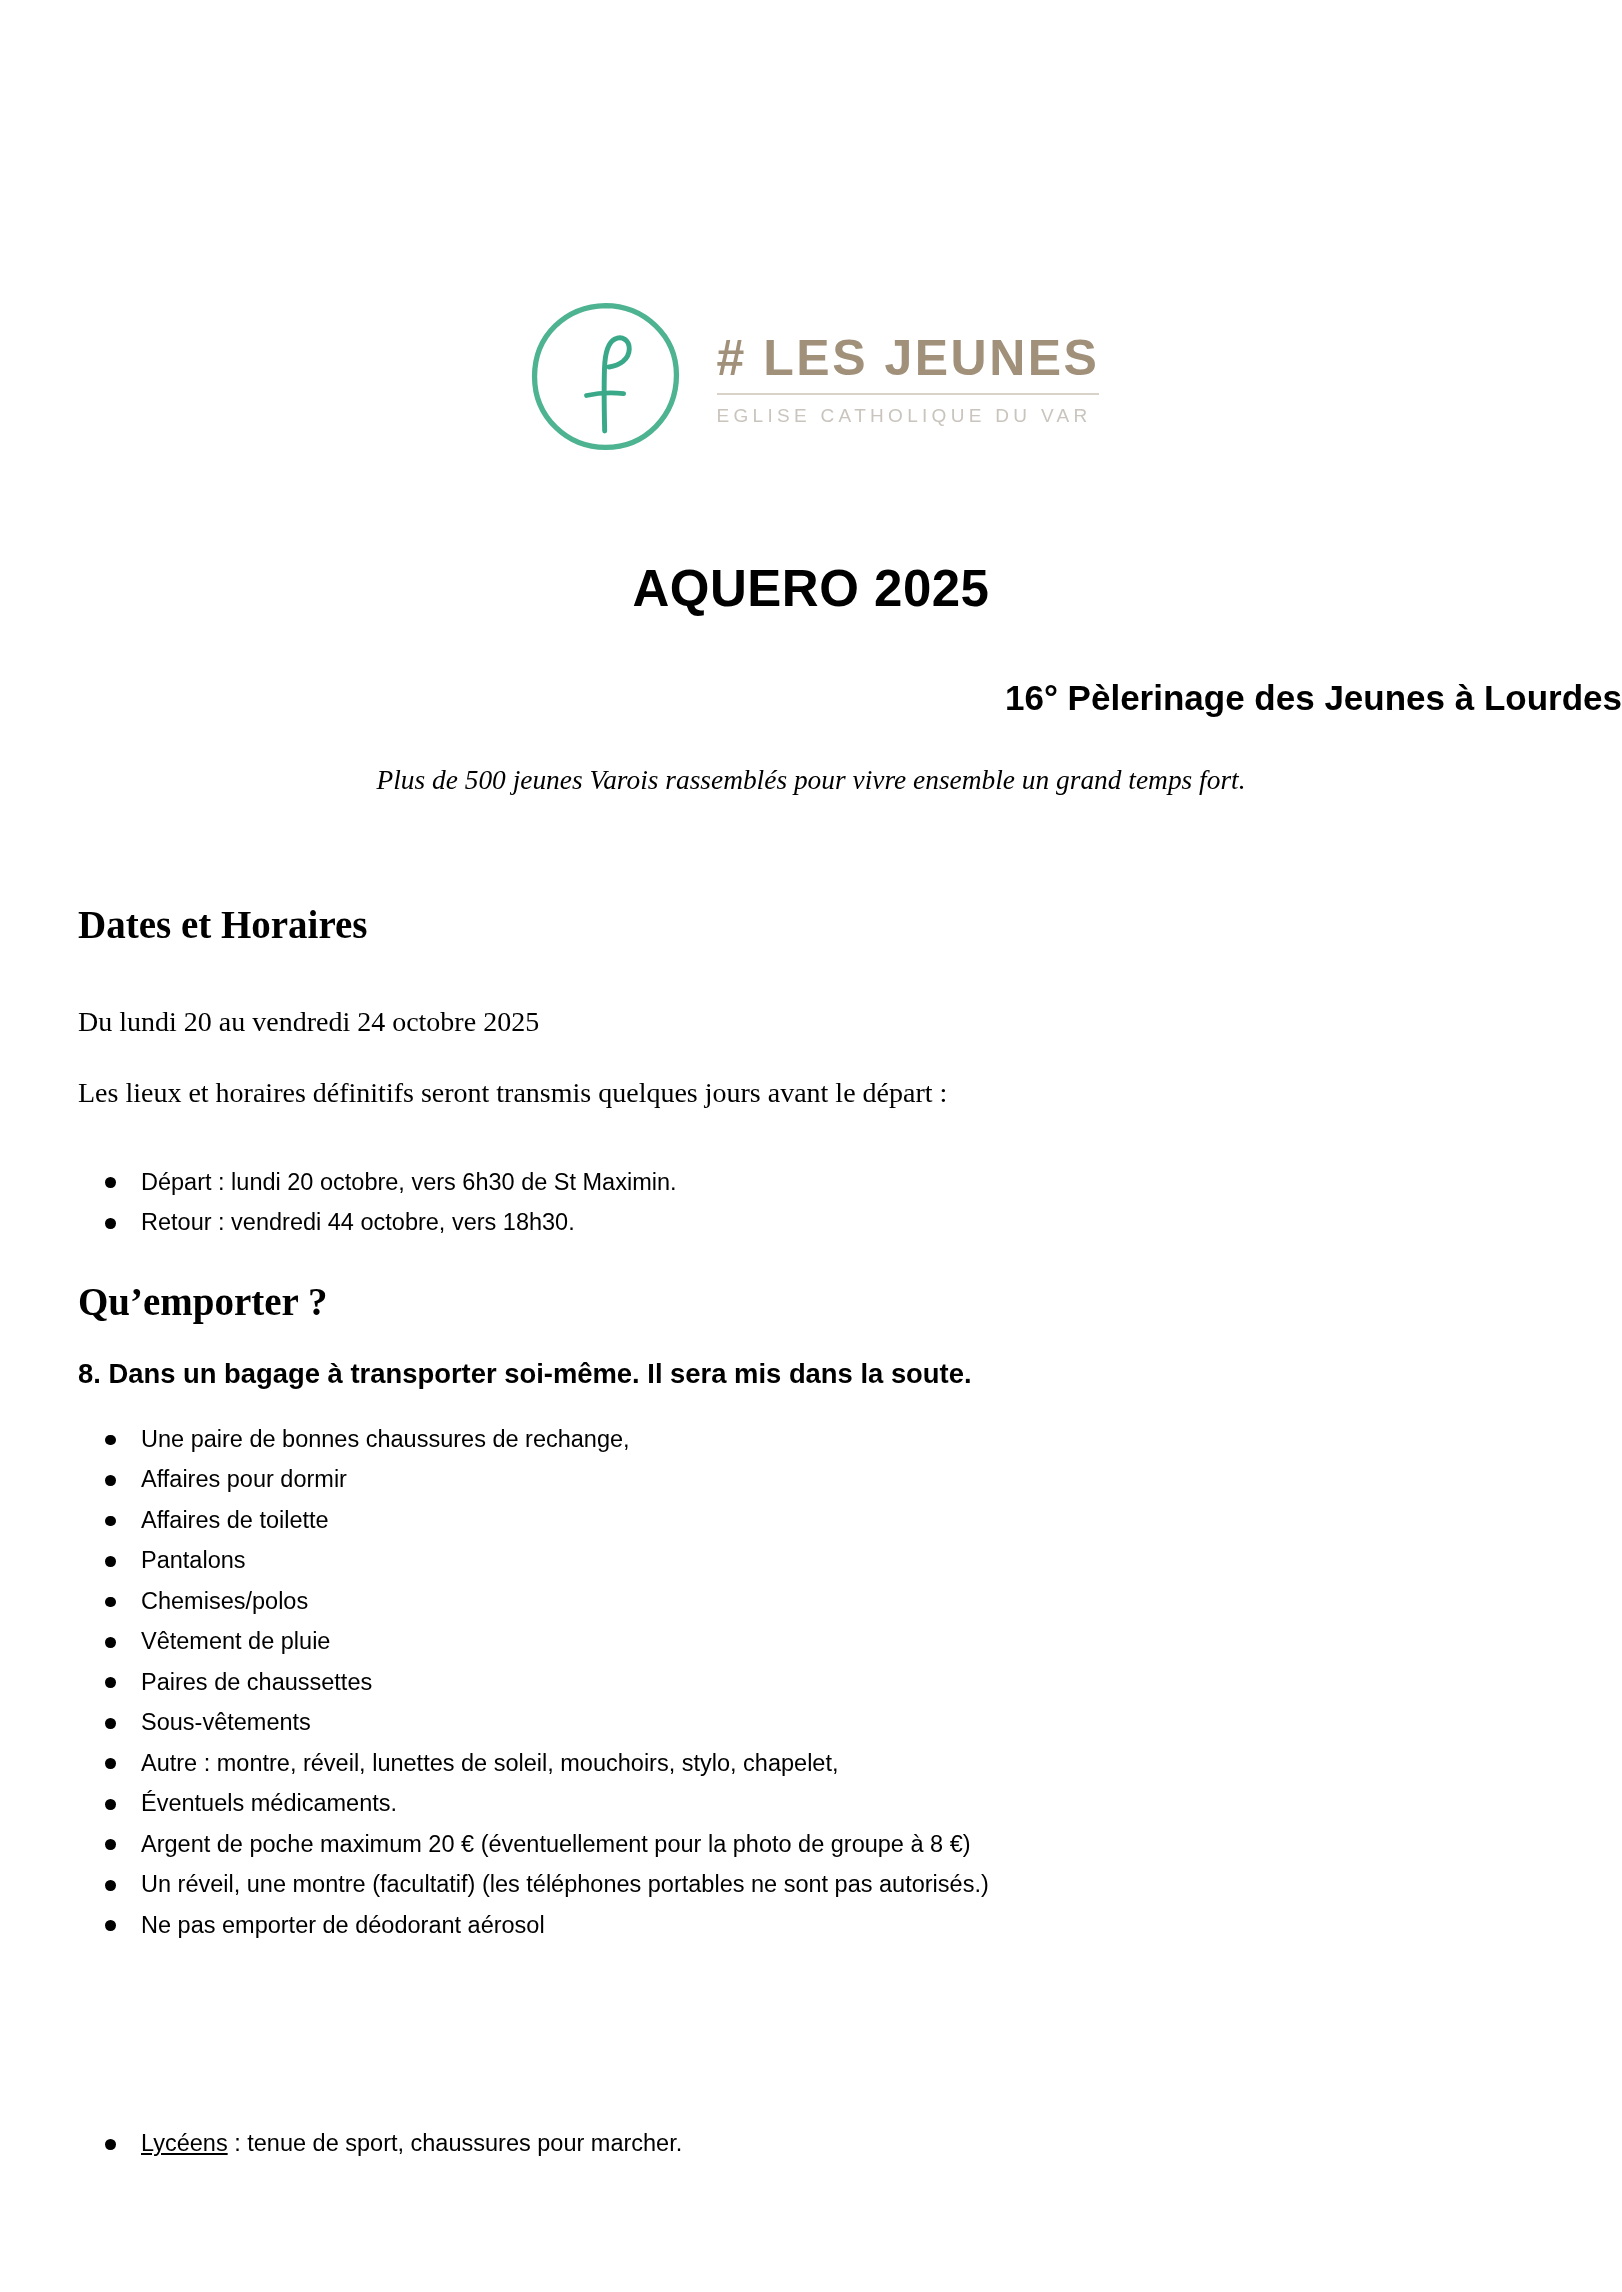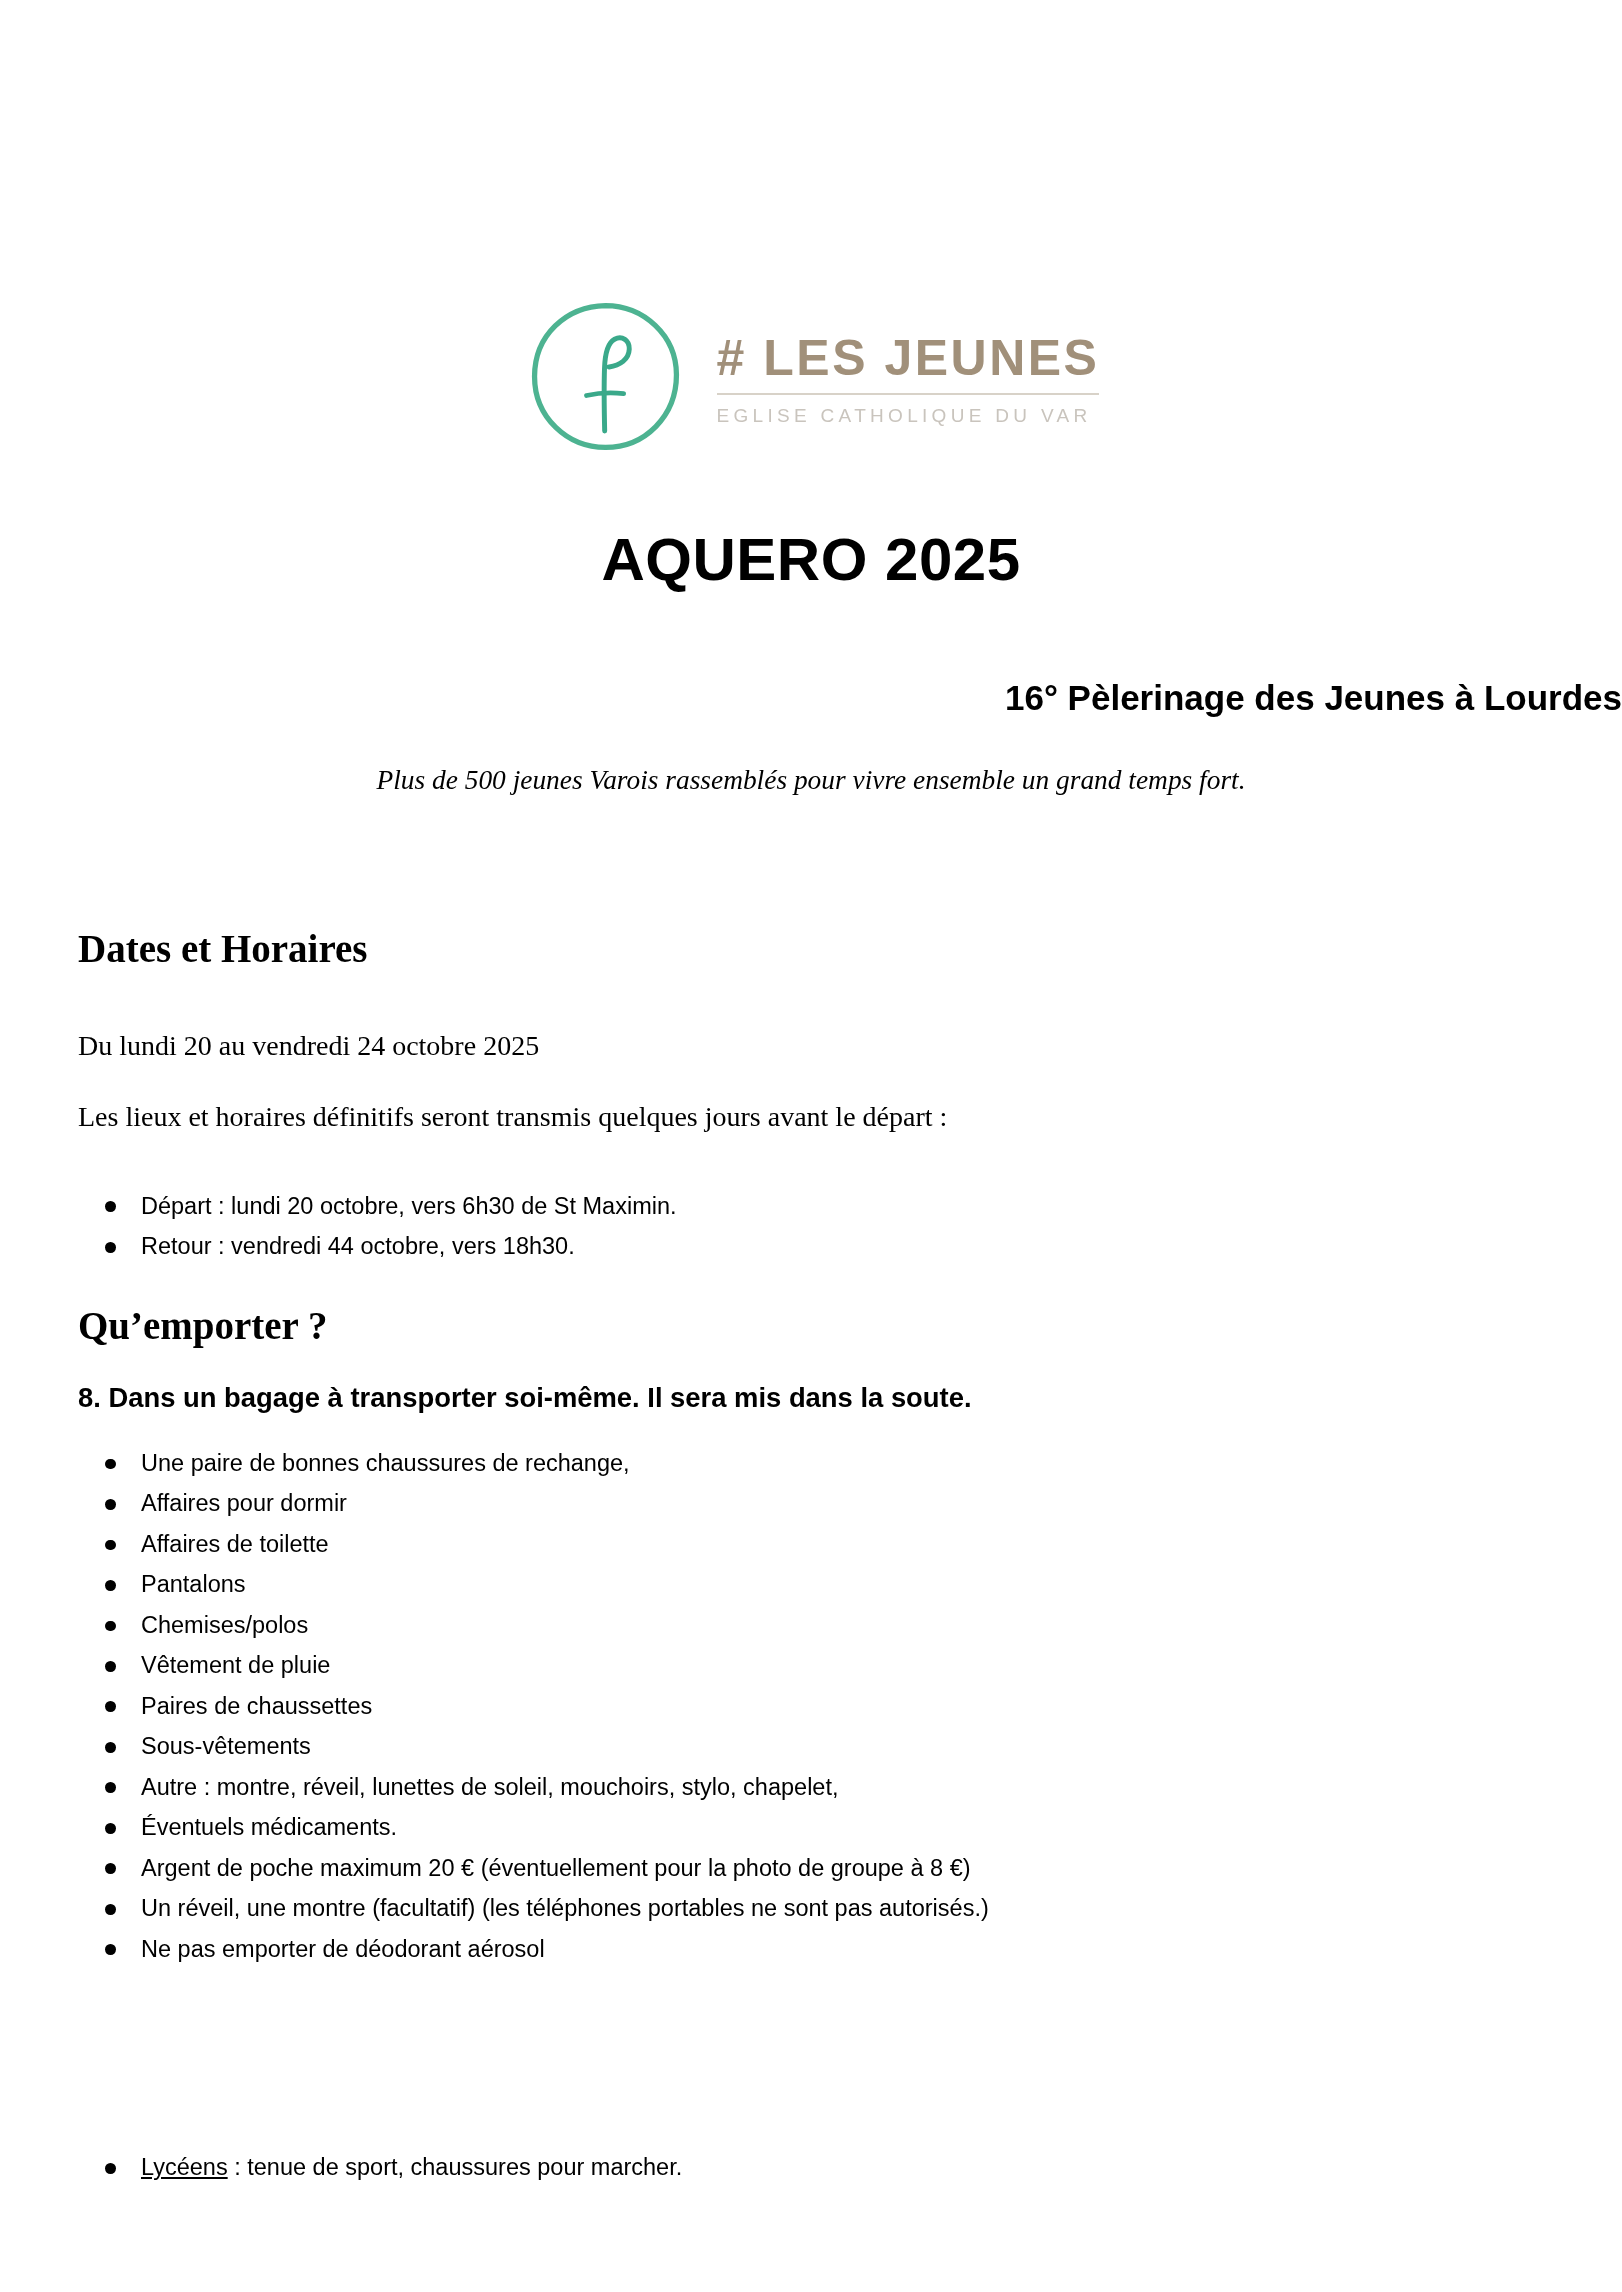--- a/index.html
+++ b/index.html
@@ -63,25 +63,25 @@
     letter-spacing: 4.3px;
     color: #c9c4bd;
     white-space: nowrap;
   }
 
   
   .doc-title {
     position: absolute;
     left: 0;
     right: 0;
-    top: 527px;
+    top: 561px;
     text-align: center;
     font-family: "Liberation Sans", sans-serif;
     font-weight: bold;
-    font-size: 60px;
+    font-size: 51px;
     letter-spacing: 0.5px;
     color: #000000;
     line-height: 1.1;
   }
   .doc-subtitle {
     position: absolute;
     left: 0;
     right: 0;
     top: 677px;
     text-align: right;
@@ -103,21 +103,20 @@
     color: #000000;
     line-height: 1.25;
   }
 
   
   .content {
     position: absolute;
     left: 78px;
     right: 78px;
     top: 902px;
-    margin-top: 24px;
   }
   h2.section-head {
     font-family: "Liberation Serif", serif;
     font-weight: bold;
     font-size: 39px;
     color: #000000;
     margin: 0;
     line-height: 1.2;
   }
   p.body-text {

